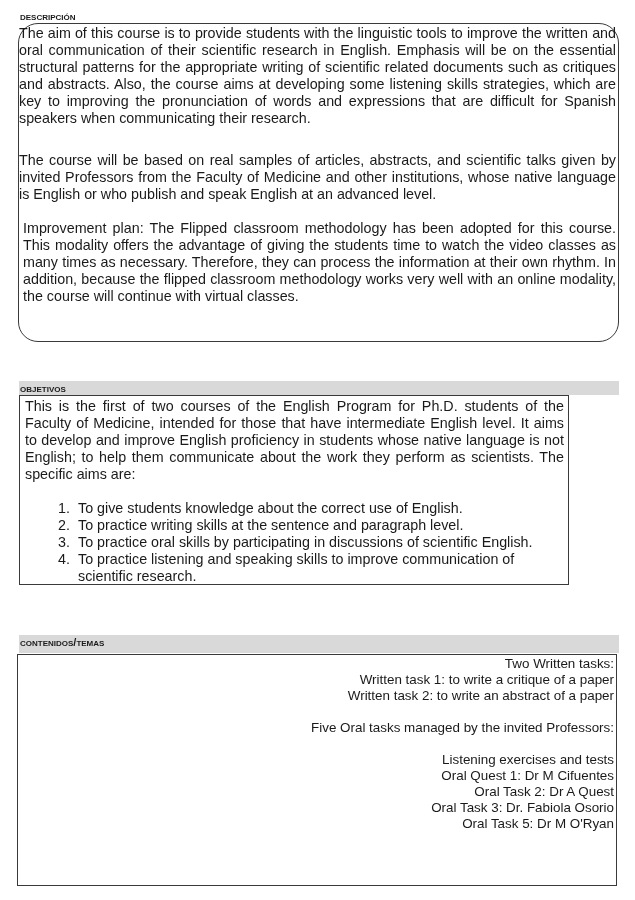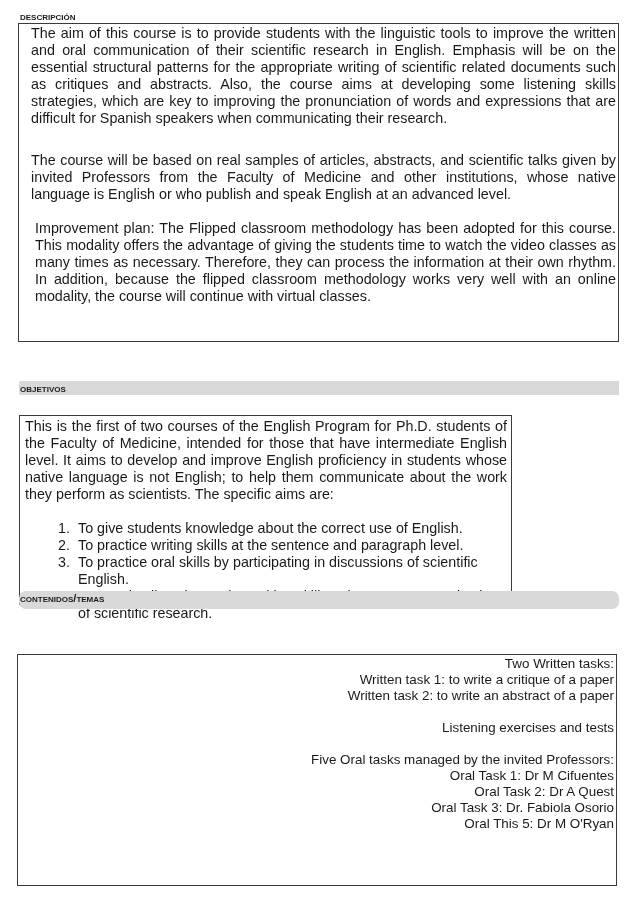--- a/index.html
+++ b/index.html
@@ -26,45 +26,45 @@
   .plain { font-size: 13.4px; line-height: 16px; margin: 0; }
   ol.aims { margin: 0; padding-left: 49px; font-size: 14.3px; line-height: 17px; }
   ol.aims li { padding-left: 4px; }
 </style>
 </head>
 <body>
 
 <div class="sec-header" style="top:9px;">
   <span>Descripción</span>
 </div>
-<div class="box" style="left:18px; top:23px; width:601px; height:319px; padding:1px 2px 0 12px;">
+<div class="box" style="left:18px; top:23px; width:601px; height:319px; padding:1px 2px 0 0;border-radius:20px;">
   <p class="para">The aim of this course is to provide students with the linguistic tools to improve the written and oral communication of their scientific research in English. Emphasis will be on the essential structural patterns for the appropriate writing of scientific related documents such as critiques and abstracts. Also, the course aims at developing some listening skills strategies, which are key to improving the pronunciation of words and expressions that are difficult for Spanish speakers when communicating their research.</p>
   <p class="para" style="margin-top:24px;">The course will be based on real samples of articles, abstracts, and scientific talks given by invited Professors from the Faculty of Medicine and other institutions, whose native language is English or who publish and speak English at an advanced level.</p>
   <p class="para" style="margin-top:17px; padding-left:4px;">Improvement plan: The Flipped classroom methodology has been adopted for this course. This modality offers the advantage of giving the students time to watch the video classes as many times as necessary. Therefore, they can process the information at their own rhythm. In addition, because the flipped classroom methodology works very well with an online modality, the course will continue with virtual classes.</p>
 </div>
 
 <div class="sec-header gray" style="top:381px;">
   <span>Objetivos</span>
 </div>
-<div class="box" style="left:19px; top:395px; width:493px; height:190px; padding:2px 4px 0 5px;margin-top:20px;">
+<div class="box" style="left:19px; top:395px; width:550px; height:190px; padding:2px 4px 0 5px;">
   <p class="para">This is the first of two courses of the English Program for Ph.D. students of the Faculty of Medicine, intended for those that have intermediate English level. It aims to develop and improve English proficiency in students whose native language is not English; to help them communicate about the work they perform as scientists. The specific aims are:</p>
   <ol class="aims" style="margin-top:17px;">
     <li>To give students knowledge about the correct use of English.</li>
     <li>To practice writing skills at the sentence and paragraph level.</li>
     <li>To practice oral skills by participating in discussions of scientific English.</li>
     <li>To practice listening and speaking skills to improve communication of scientific research.</li>
   </ol>
 </div>
 
-<div class="sec-header gray" style="top:591px; height:18px; line-height:15px;border-radius:7px;">
+<div class="sec-header gray" style="top:635px; height:18px; line-height:15px;">
   <span>Contenidos/Temas</span>
 </div>
 <div class="box" style="left:17px; top:654px; width:600px; height:232px; padding:1px 2px 0 2px;text-align:right;">
   <p class="plain">Two Written tasks:</p>
   <p class="plain">Written task 1: to write a critique of a paper</p>
   <p class="plain">Written task 2: to write an abstract of a paper</p>
+  <p class="plain" style="margin-top:16px;">Five Oral tasks managed by the invited Professors:</p>
   <p class="plain" style="margin-top:16px;">Listening exercises and tests</p>
-  <p class="plain" style="margin-top:16px;">Five Oral tasks managed by the invited Professors:</p>
-  <p class="plain">Oral Task 1: Dr M Cifuentes</p>
+  <p class="plain">Oral Quest 1: Dr M Cifuentes</p>
   <p class="plain">Oral Task 2: Dr A Quest</p>
   <p class="plain">Oral Task 3: Dr. Fabiola Osorio</p>
-  <p class="plain">Oral This 5: Dr M O'Ryan</p>
+  <p class="plain">Oral Task 5: Dr M O'Ryan</p>
 </div>
 
 </body></html>

